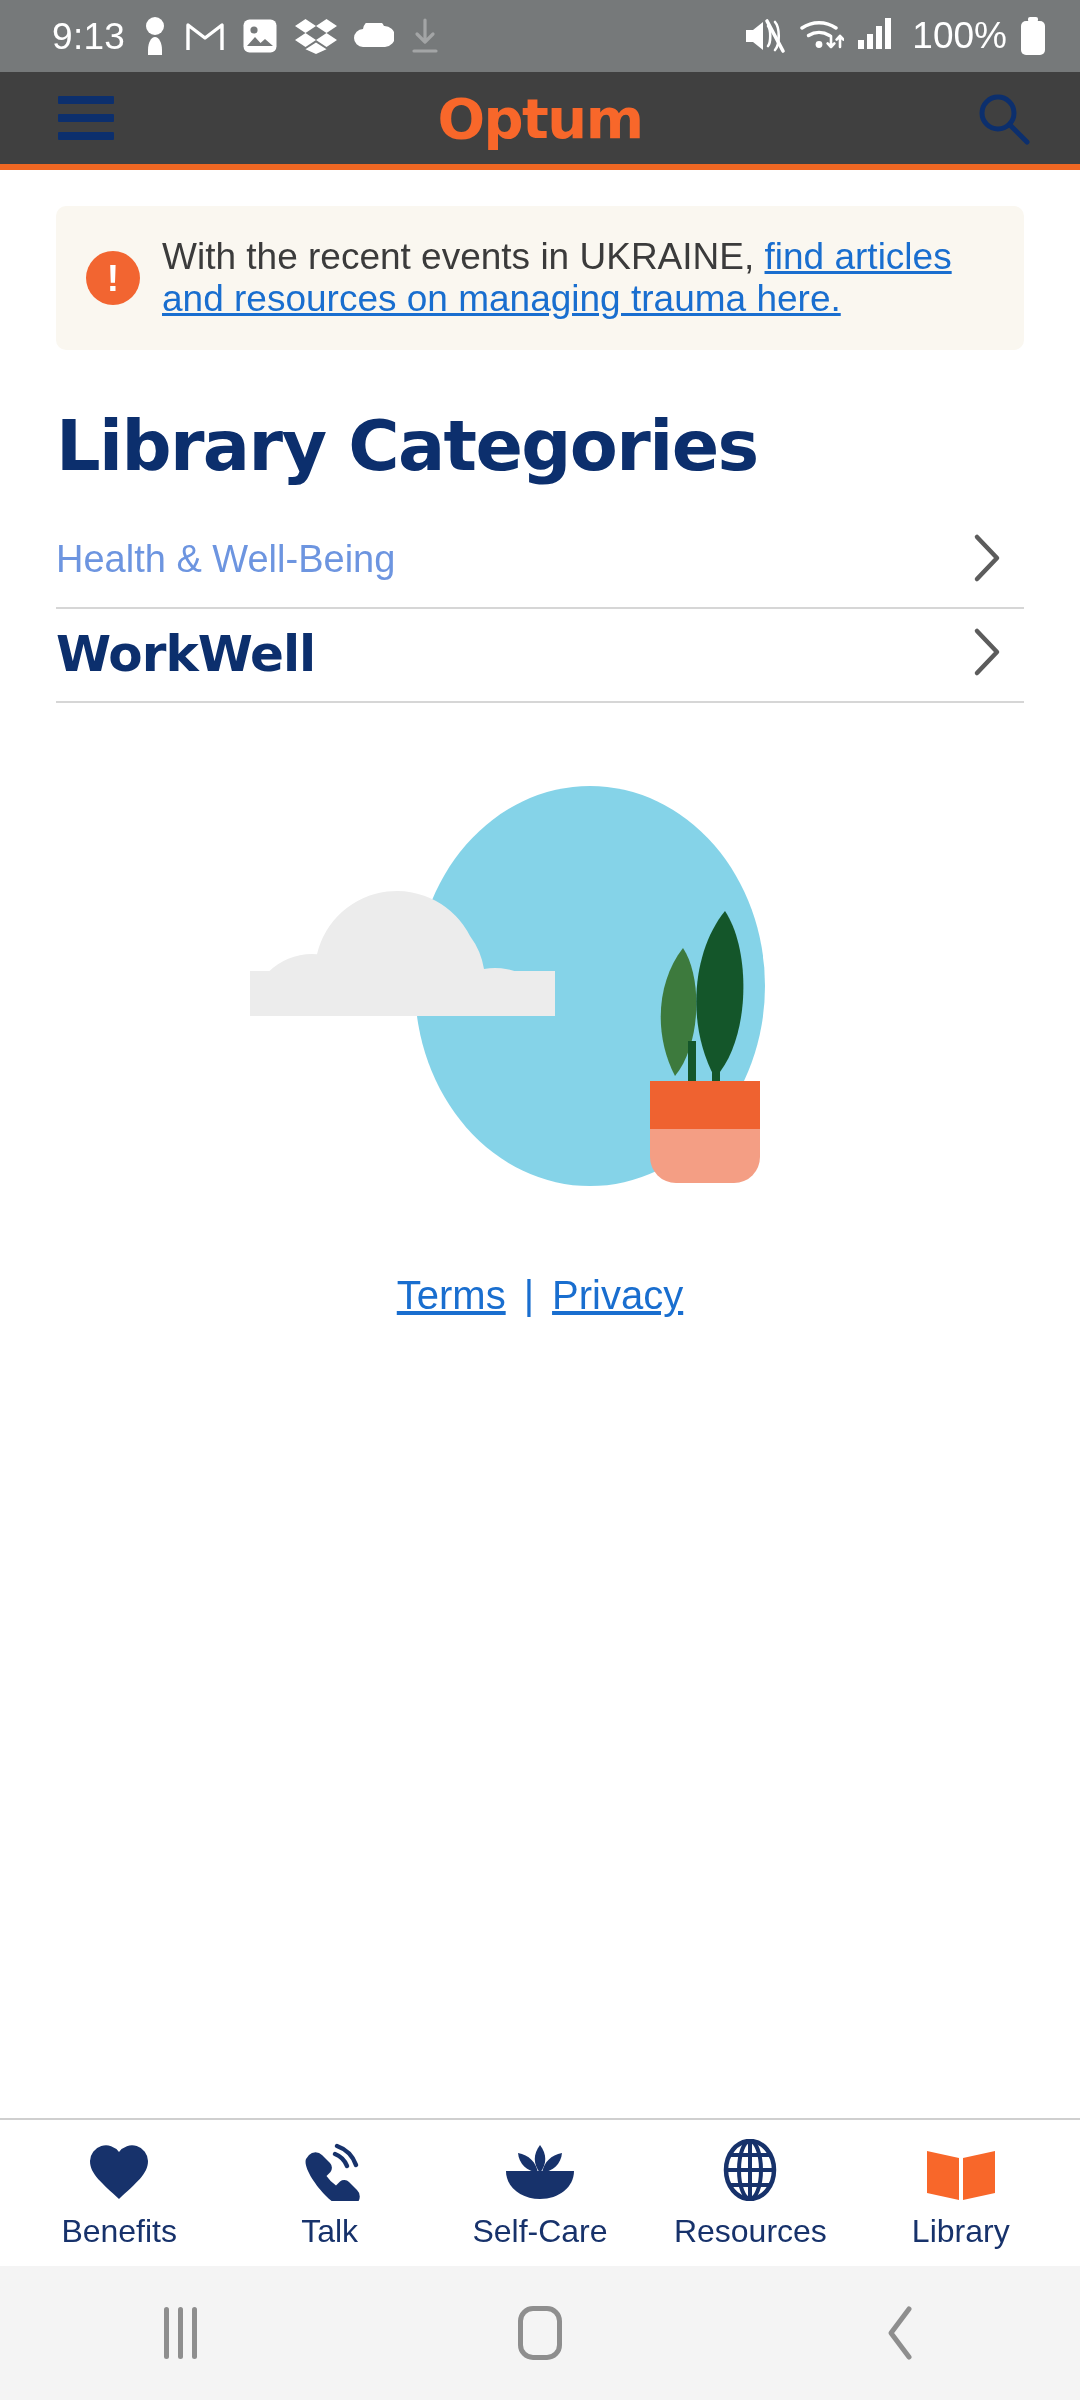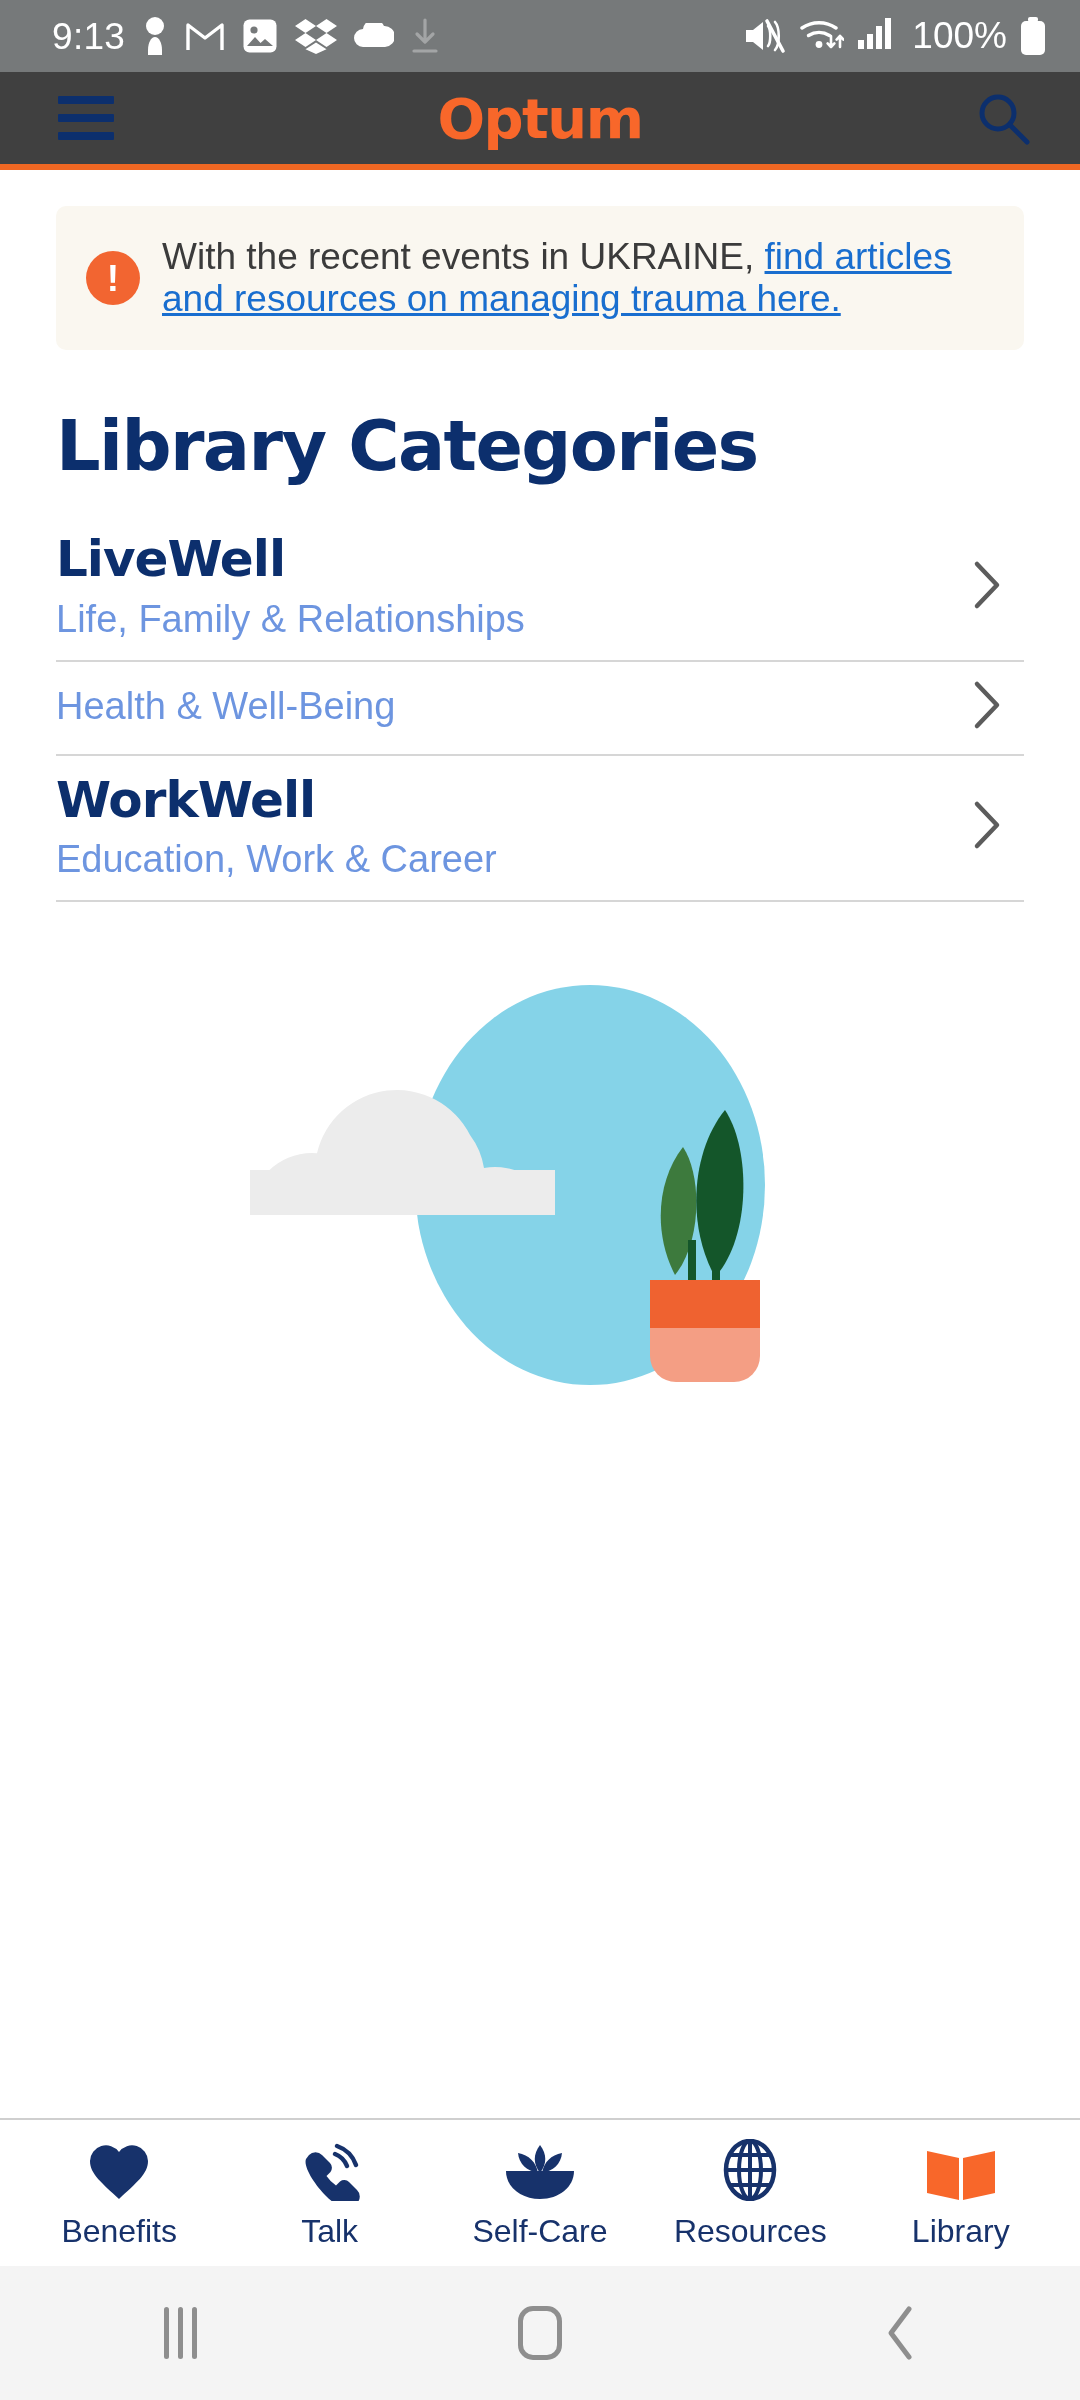--- a/index.html
+++ b/index.html
@@ -191,47 +191,35 @@
       <div class="alert-text">
         <span>With the recent events in UKRAINE,</span>
         <a href="#">find articles and resources on managing trauma here.</a>
       </div>
     </div>
 
     <h1 class="page-title">Library Categories</h1>
 
     <div class="cat-list">
 
+
       <div class="cat-row">
         <div class="cat-texts">
-          <div class="cat-name">LiveWell</div>
-          <div class="cat-sub">Life, Family &amp; Relationships</div>
+          <div class="cat-sub">Health &amp; Well-Being</div>
         </div>
         <div class="chev">
           <svg width="30" height="50" viewBox="0 0 30 50">
             <path d="M5 4l20 21L5 46" fill="none" stroke="#5c5c5c" stroke-width="4.5" stroke-linecap="round" stroke-linejoin="round"></path>
           </svg>
         </div>
       </div>
 
       <div class="cat-row">
         <div class="cat-texts">
-          <div class="cat-sub">Health &amp; Well-Being</div>
-        </div>
-        <div class="chev">
-          <svg width="30" height="50" viewBox="0 0 30 50">
-            <path d="M5 4l20 21L5 46" fill="none" stroke="#5c5c5c" stroke-width="4.5" stroke-linecap="round" stroke-linejoin="round"></path>
-          </svg>
-        </div>
-      </div>
-
-      <div class="cat-row">
-        <div class="cat-texts">
           <div class="cat-name">WorkWell</div>
-          <div class="cat-sub">Education, Work &amp; Career</div>
         </div>
         <div class="chev">
           <svg width="30" height="50" viewBox="0 0 30 50">
             <path d="M5 4l20 21L5 46" fill="none" stroke="#5c5c5c" stroke-width="4.5" stroke-linecap="round" stroke-linejoin="round"></path>
           </svg>
         </div>
       </div>
 
     </div>
 
@@ -246,20 +234,25 @@
           <path d="M455 305c-22-42-18-95 8-128 19 28 19 95-8 128z" fill="#3d7a3d"></path>
           <path d="M495 307c-30-55-22-128 10-167 26 39 26 128-10 167z" fill="#14562a"></path>
           <rect x="468" y="270" width="8" height="45" fill="#14562a"></rect>
           <rect x="492" y="270" width="8" height="45" fill="#14562a"></rect>
           <rect x="430" y="310" width="110" height="48" fill="#ef6230"></rect>
           <path d="M430 358h110v28a26 26 0 01-26 26h-58a26 26 0 01-26-26z" fill="#f49e84"></path>
         </g>
       </svg>
     </div>
 
+    <div class="footer-links">
+      <a href="#">Terms</a>
+      <span class="sep">|</span>
+      <a href="#">Privacy</a>
+    </div>
 
   </div>
 
   <div class="tabbar">
 
     <div class="tab">
       <div class="tab-ico">
         <svg width="62" height="58" viewBox="0 0 62 58">
           <path d="M31 56C14 40 2 31 2 18A16 16 0 0131 9 16 16 0 0160 18c0 13-12 22-29 38z" fill="#17326b"></path>
         </svg>

